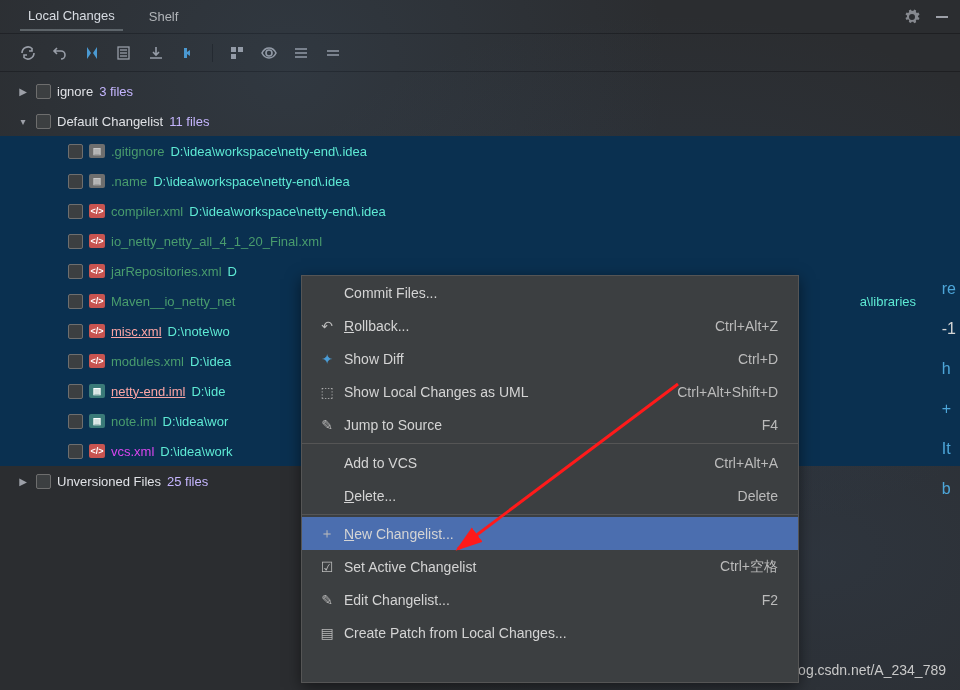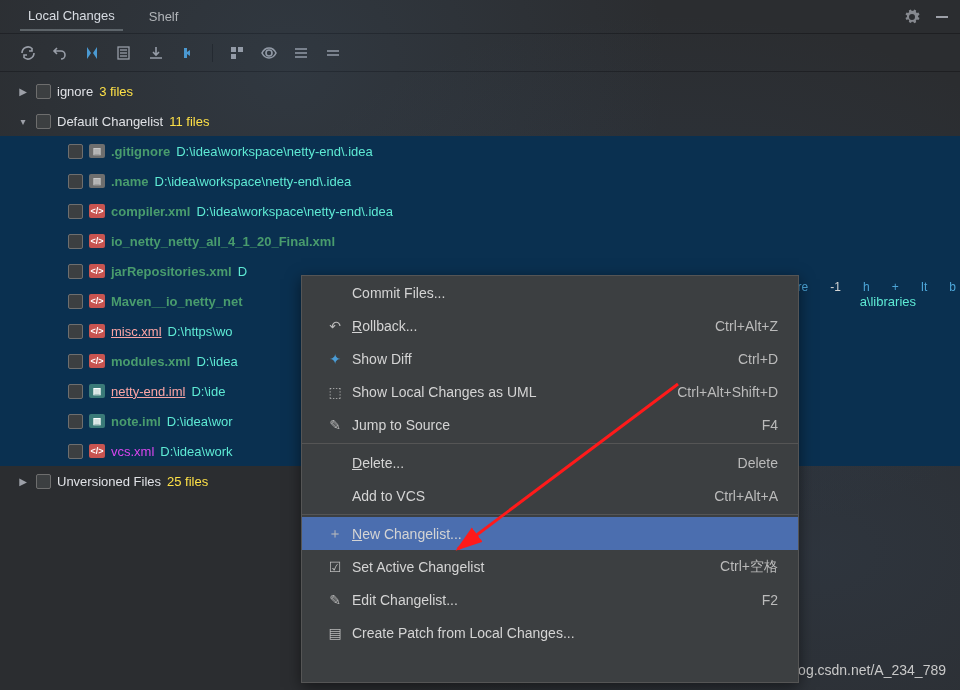--- a/index.html
+++ b/index.html
@@ -43,64 +43,64 @@
   position:relative;
 }
 .tree-row.selected-block { background:#0a3050; }
 .expander { width:14px; color:#9da0a8; font-size:10px; display:inline-flex; justify-content:center; }
 .checkbox {
   width:15px; height:15px;
   border:1px solid #6e6e6e; border-radius:2px;
   background:#3c3f41;
 }
 .group-label { color:#dfe1e5; font-weight:500; }
-.count { color:#fde047; }
+.count { color:#c4b5fd; }
 .file-icon {
   width:16px; height:14px;
   display:inline-flex; align-items:center; justify-content:center;
   font-size:9px; font-weight:bold;
   border-radius:2px;
 }
 .fi-orange { background:#c75450; color:#fff; }
 .fi-grey { background:#6e6e6e; color:#c7c7c7; }
 .fi-teal { background:#3a7a78; color:#fff; }
 .filename { }
-.fn-cyan { color:#499c6d;font-weight:bold; } 
+.fn-cyan { color:#499c6d; } 
 .fn-teal { color:#fca5a5;text-decoration:underline; }
 .fn-red { color:#d946ef; }
 .path { color:#5eead4; }
 .indent-1 { padding-left:16px; }
 .indent-2 { padding-left:68px; }
 .contextmenu {
   position:absolute;
   left:301px; top:275px;
   width:498px;
   background:#3c3f41;
   border:1px solid #555;
   box-shadow:0 4px 14px rgba(0,0,0,.5);
   z-index:10;
   font-size:14px;
 }
 .menu-item {
   display:flex; align-items:center;
   height:33px;
-  padding:0 20px 0 24px;
+  padding:0 20px 0 16px;
   color:#d4d4d4;
   gap:8px;
 }
 .menu-item.highlighted { background:#4b6eaf; }
 .menu-icon { width:18px; display:inline-flex; justify-content:center; color:#bbb; }
 .menu-label { flex:1; }
 .menu-label u { text-decoration:underline; }
 .menu-shortcut { color:#bbbbbb; }
 .menu-sep { height:1px; background:#555; margin:2px 0; }
 .right-strip {
   position:absolute; right:0; top:280px;
-  display:flex; flex-direction:row; gap:22px;
-  color:#4da6d9; font-size:12px;
+  display:flex; flex-direction:column; gap:22px;
+  color:#4da6d9; font-size:16px;
   padding-right:4px;
   justify-content:space-between;
 }
 .watermark {
   position:absolute; bottom:12px; right:14px;
   color:#c9c9c9; font-size:14px;
 }
 svg.arrow {
   position:absolute;
   left:438px; top:374px;
@@ -240,21 +240,21 @@
         <span class="checkbox"></span>
     <span class="file-icon fi-orange">&lt;/&gt;</span>
     <span class="filename fn-cyan">Maven__io_netty_net</span>
     <span class="path"></span>
         <span class="path" style="position:absolute;right:44px">a\libraries</span>
       </div>
       <div class="tree-row indent-2 selected-block">
         <span class="checkbox"></span>
     <span class="file-icon fi-orange">&lt;/&gt;</span>
     <span class="filename fn-teal">misc.xml</span>
-    <span class="path">D:\https\wo</span>
+    <span class="path">D:\note\wo</span>
       </div>
       <div class="tree-row indent-2 selected-block">
         <span class="checkbox"></span>
     <span class="file-icon fi-orange">&lt;/&gt;</span>
     <span class="filename fn-cyan">modules.xml</span>
     <span class="path">D:\idea</span>
       </div>
       <div class="tree-row indent-2 selected-block">
         <span class="checkbox"></span>
     <span class="file-icon fi-teal">▤</span>
@@ -304,27 +304,27 @@
       <span class="menu-shortcut">Ctrl+Alt+Shift+D</span>
     </div>
   <div class="menu-item">
       <span class="menu-icon">✎</span>
       <span class="menu-label">Jump to Source</span>
       <span class="menu-shortcut">F4</span>
     </div>
   <div class="menu-sep"></div>
   <div class="menu-item">
       <span class="menu-icon"></span>
+      <span class="menu-label">Add to VCS</span>
+      <span class="menu-shortcut">Ctrl+Alt+A</span>
+    </div>
+  <div class="menu-item">
+      <span class="menu-icon"></span>
       <span class="menu-label"><u>D</u>elete...</span>
       <span class="menu-shortcut">Delete</span>
-    </div>
-  <div class="menu-item">
-      <span class="menu-icon"></span>
-      <span class="menu-label">Add to VCS</span>
-      <span class="menu-shortcut">Ctrl+Alt+A</span>
     </div>
   <div class="menu-sep"></div>
   <div class="menu-item highlighted">
       <span class="menu-icon">＋</span>
       <span class="menu-label"><u>N</u>ew Changelist...</span>
     </div>
   <div class="menu-item">
       <span class="menu-icon">☑</span>
       <span class="menu-label">Set Active Changelist</span>
       <span class="menu-shortcut">Ctrl+空格</span>

